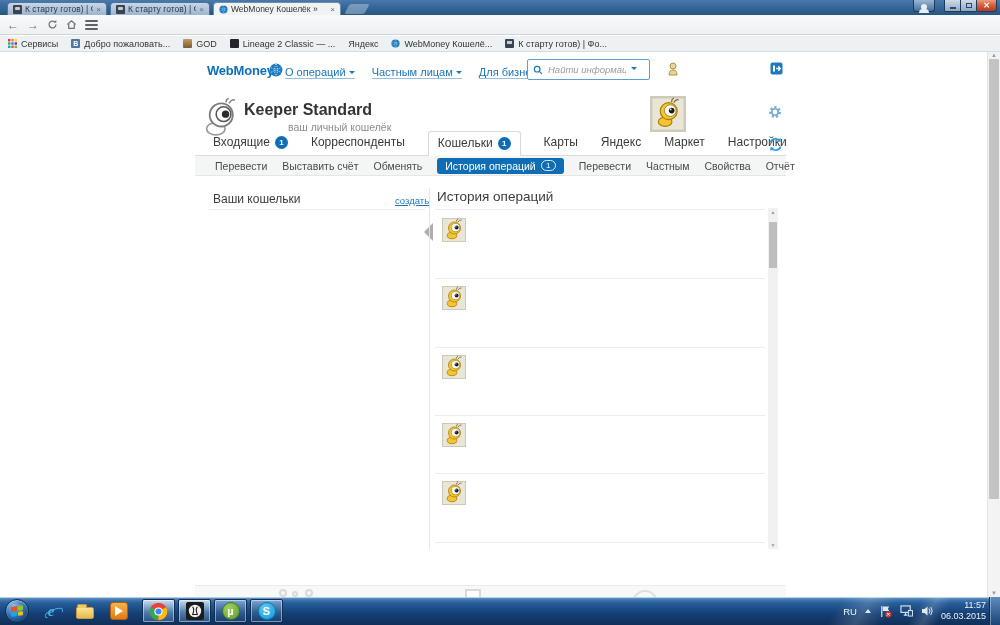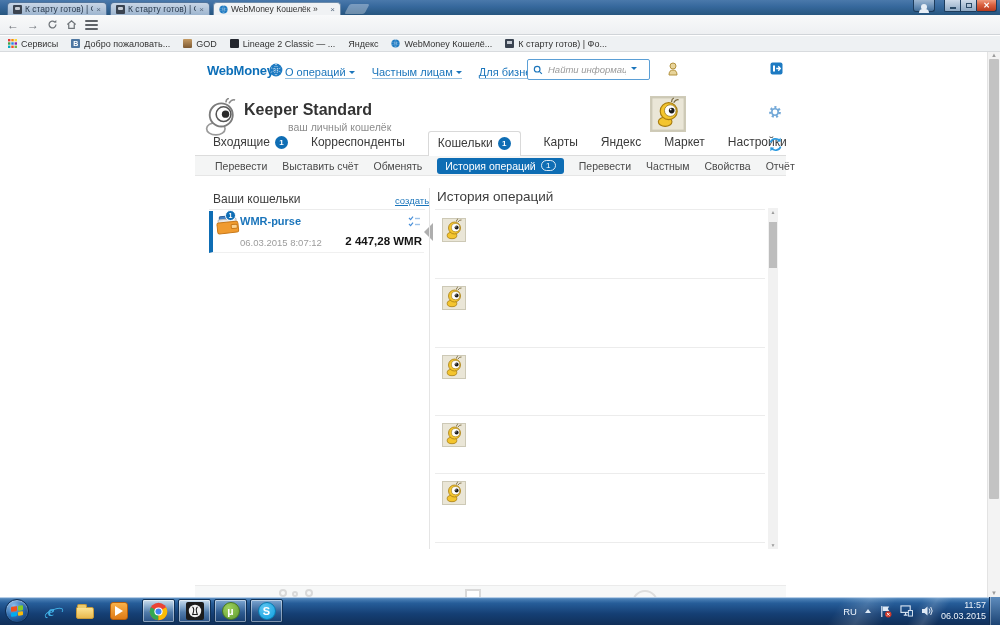--- a/index.html
+++ b/index.html
@@ -388,38 +388,20 @@
         <span class="stab">Частным</span>
         <span class="stab">Свойства</span>
         <span class="stab">Отчёт</span>
       </div>
 
       <div class="panels">
         <span class="lp-title">Ваши кошельки</span>
         <span class="lp-create">создать</span>
         <div class="lp-line"></div>
 
-        <div class="wallet">
-          <svg style="position:absolute;left:3px;top:4px;transform:rotate(-6deg)" width="24" height="19" viewBox="0 0 24 19">
-            <rect x="4" y="1" width="15" height="6" rx="1" fill="#3f7fc4" stroke="#2b5f99"></rect>
-            <rect x="2.5" y="4" width="18" height="6" rx="1" fill="#e9e9e9" stroke="#bdbdbd"></rect>
-            <rect x="1" y="7" width="21" height="11" rx="2" fill="#f09b2f" stroke="#c8791a"></rect>
-            <rect x="15" y="10" width="6" height="4" rx="1" fill="#fbd28f" stroke="#c8791a"></rect>
-          </svg>
-          <span class="w-badge">1</span>
-          <span class="w-name">WMR-purse</span>
-          <svg style="position:absolute;right:3px;top:4px" width="13" height="13" viewBox="0 0 13 13">
-            <path d="M1 3 L2.6 4.6 L5 1.6" fill="none" stroke="#4a90d9" stroke-width="1.2"></path>
-            <path d="M7 3.5 H12" stroke="#9cc2e8" stroke-width="1.4"></path>
-            <path d="M1 9 L2.6 10.6 L5 7.6" fill="none" stroke="#4a90d9" stroke-width="1.2"></path>
-            <path d="M7 9.5 H12" stroke="#9cc2e8" stroke-width="1.4"></path>
-          </svg>
-          <span class="w-date">06.03.2015 8:07:12</span>
-          <span class="w-amt">2 447,28 WMR</span>
-        </div>
         <div class="pointer"></div>
         <div class="vdiv"></div>
 
         <span class="rp-title">История операций</span>
         <div class="rp-line"></div>
 
         <div class="hrow" style="top:35px;height:68px;">
           <svg class="h-ic" viewBox="0 0 24 24">
               <use href="#wm-char"></use>
             </svg>

